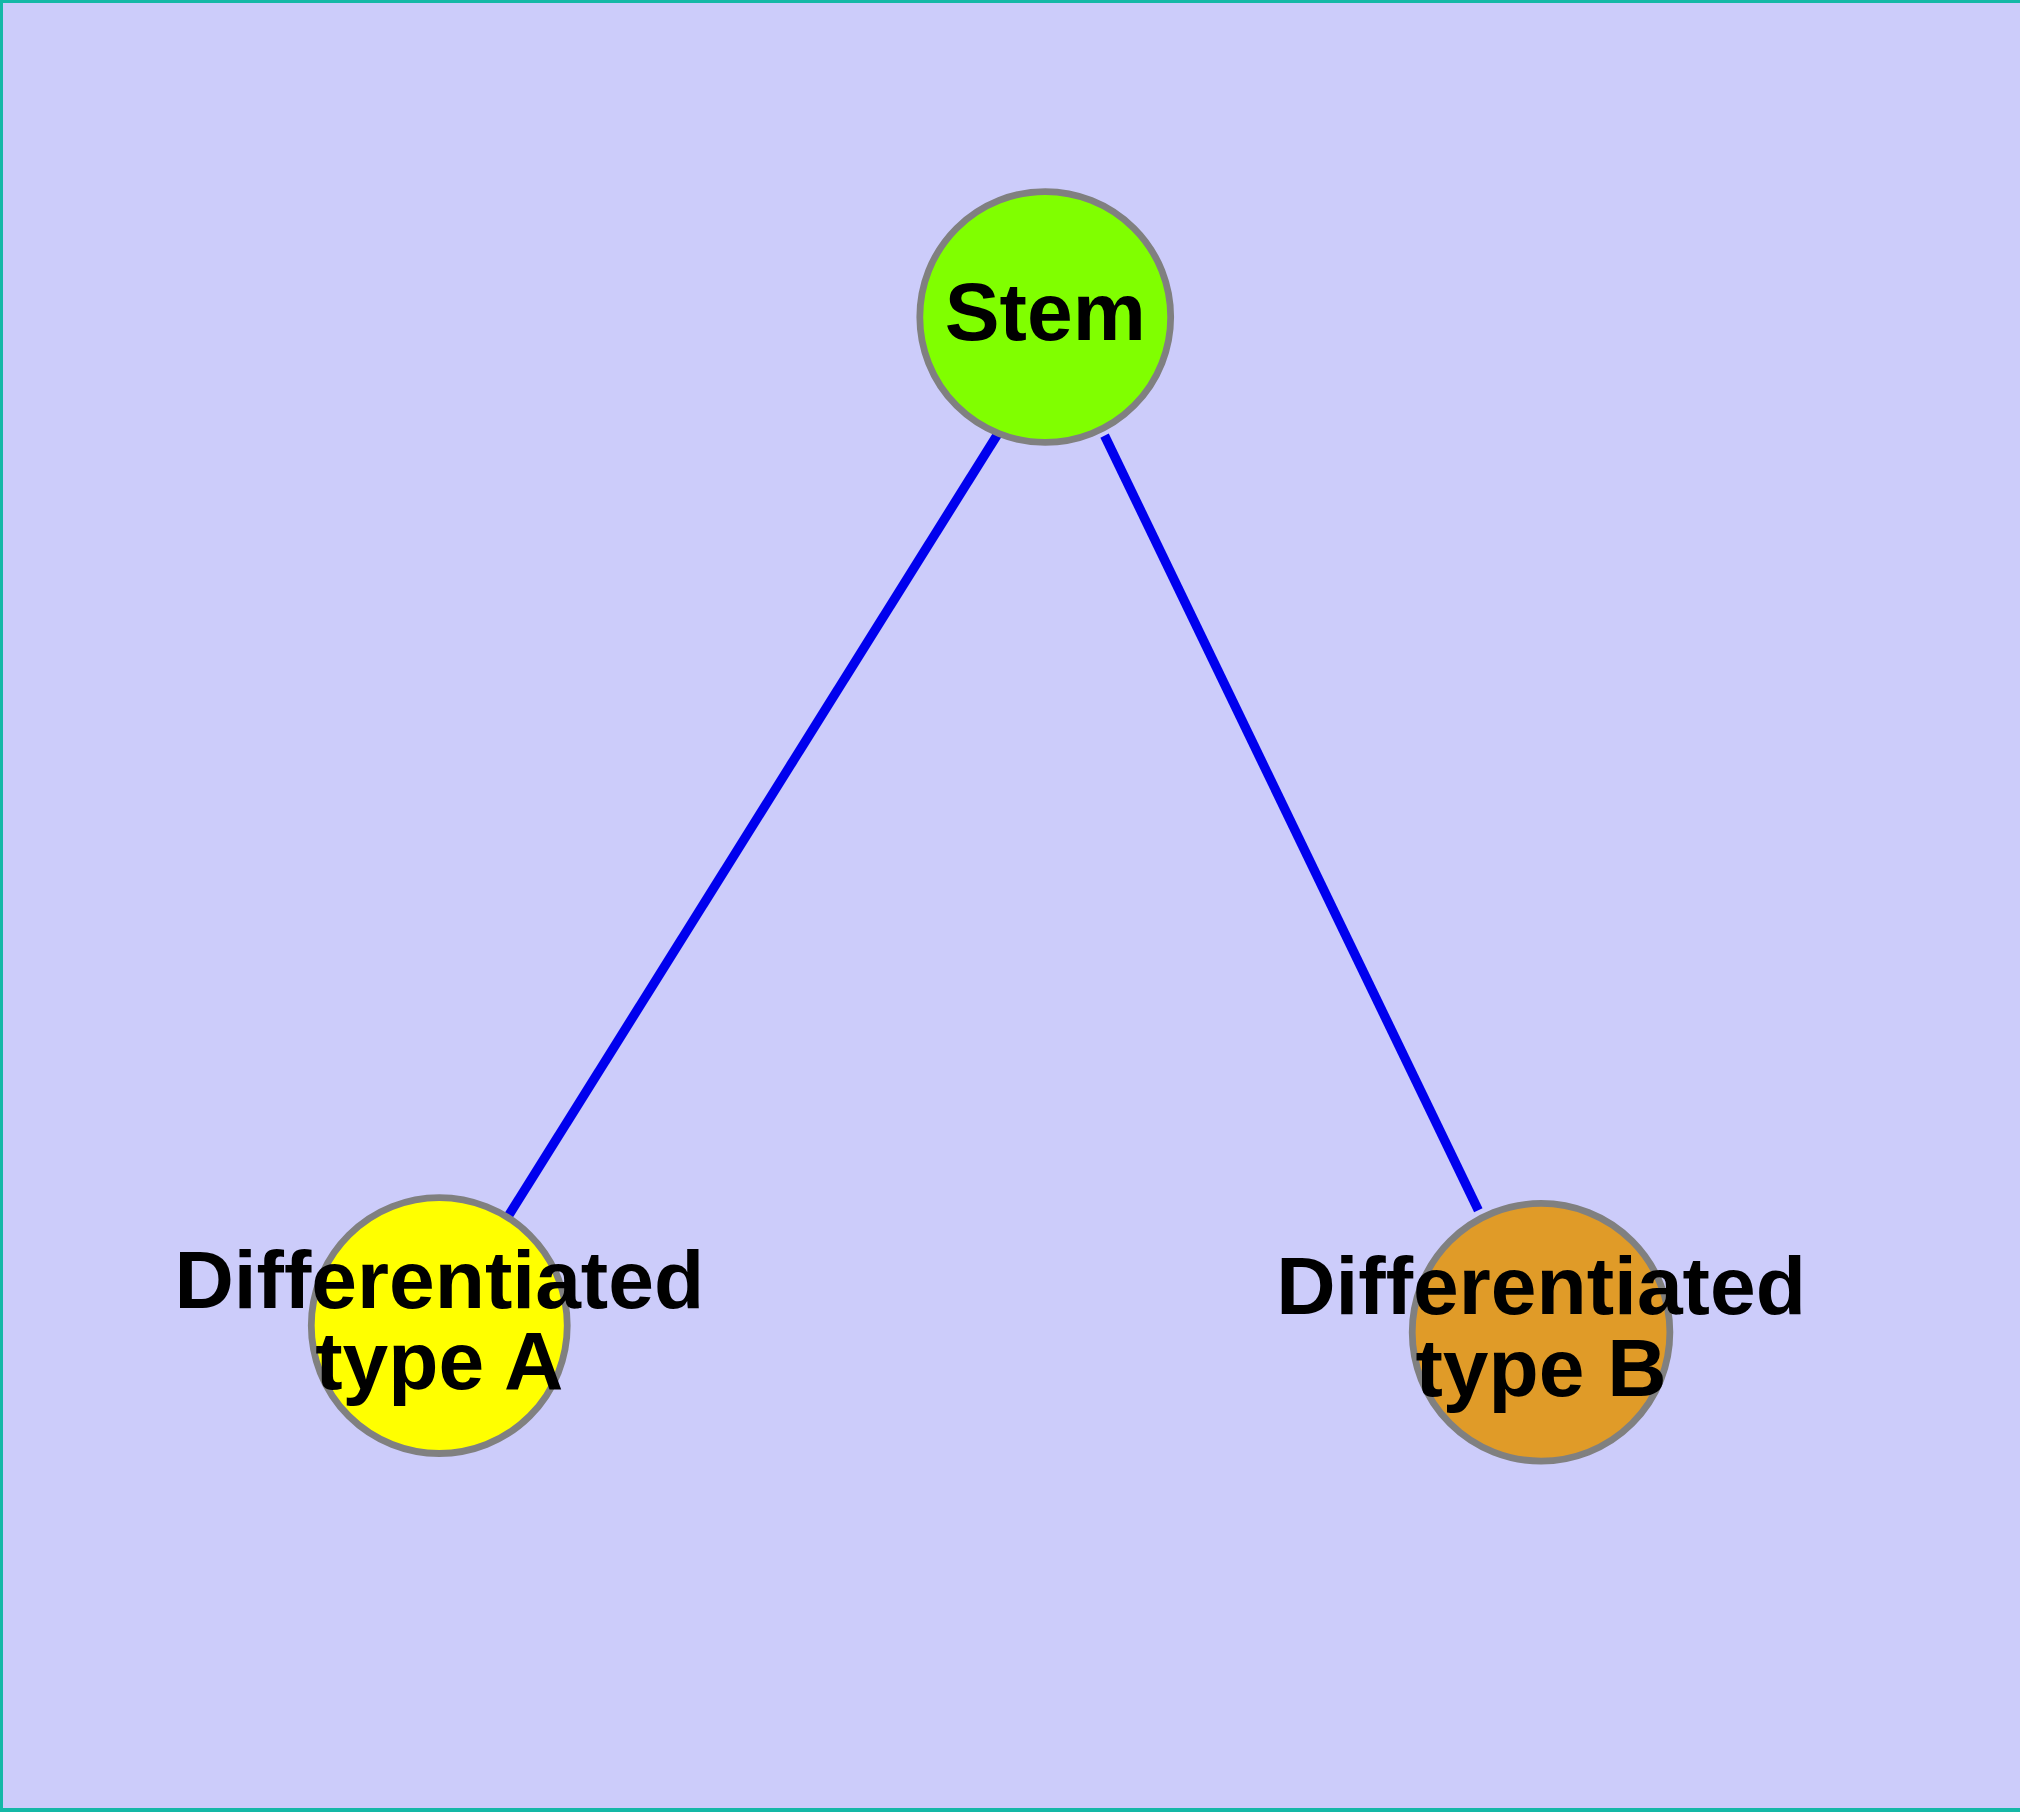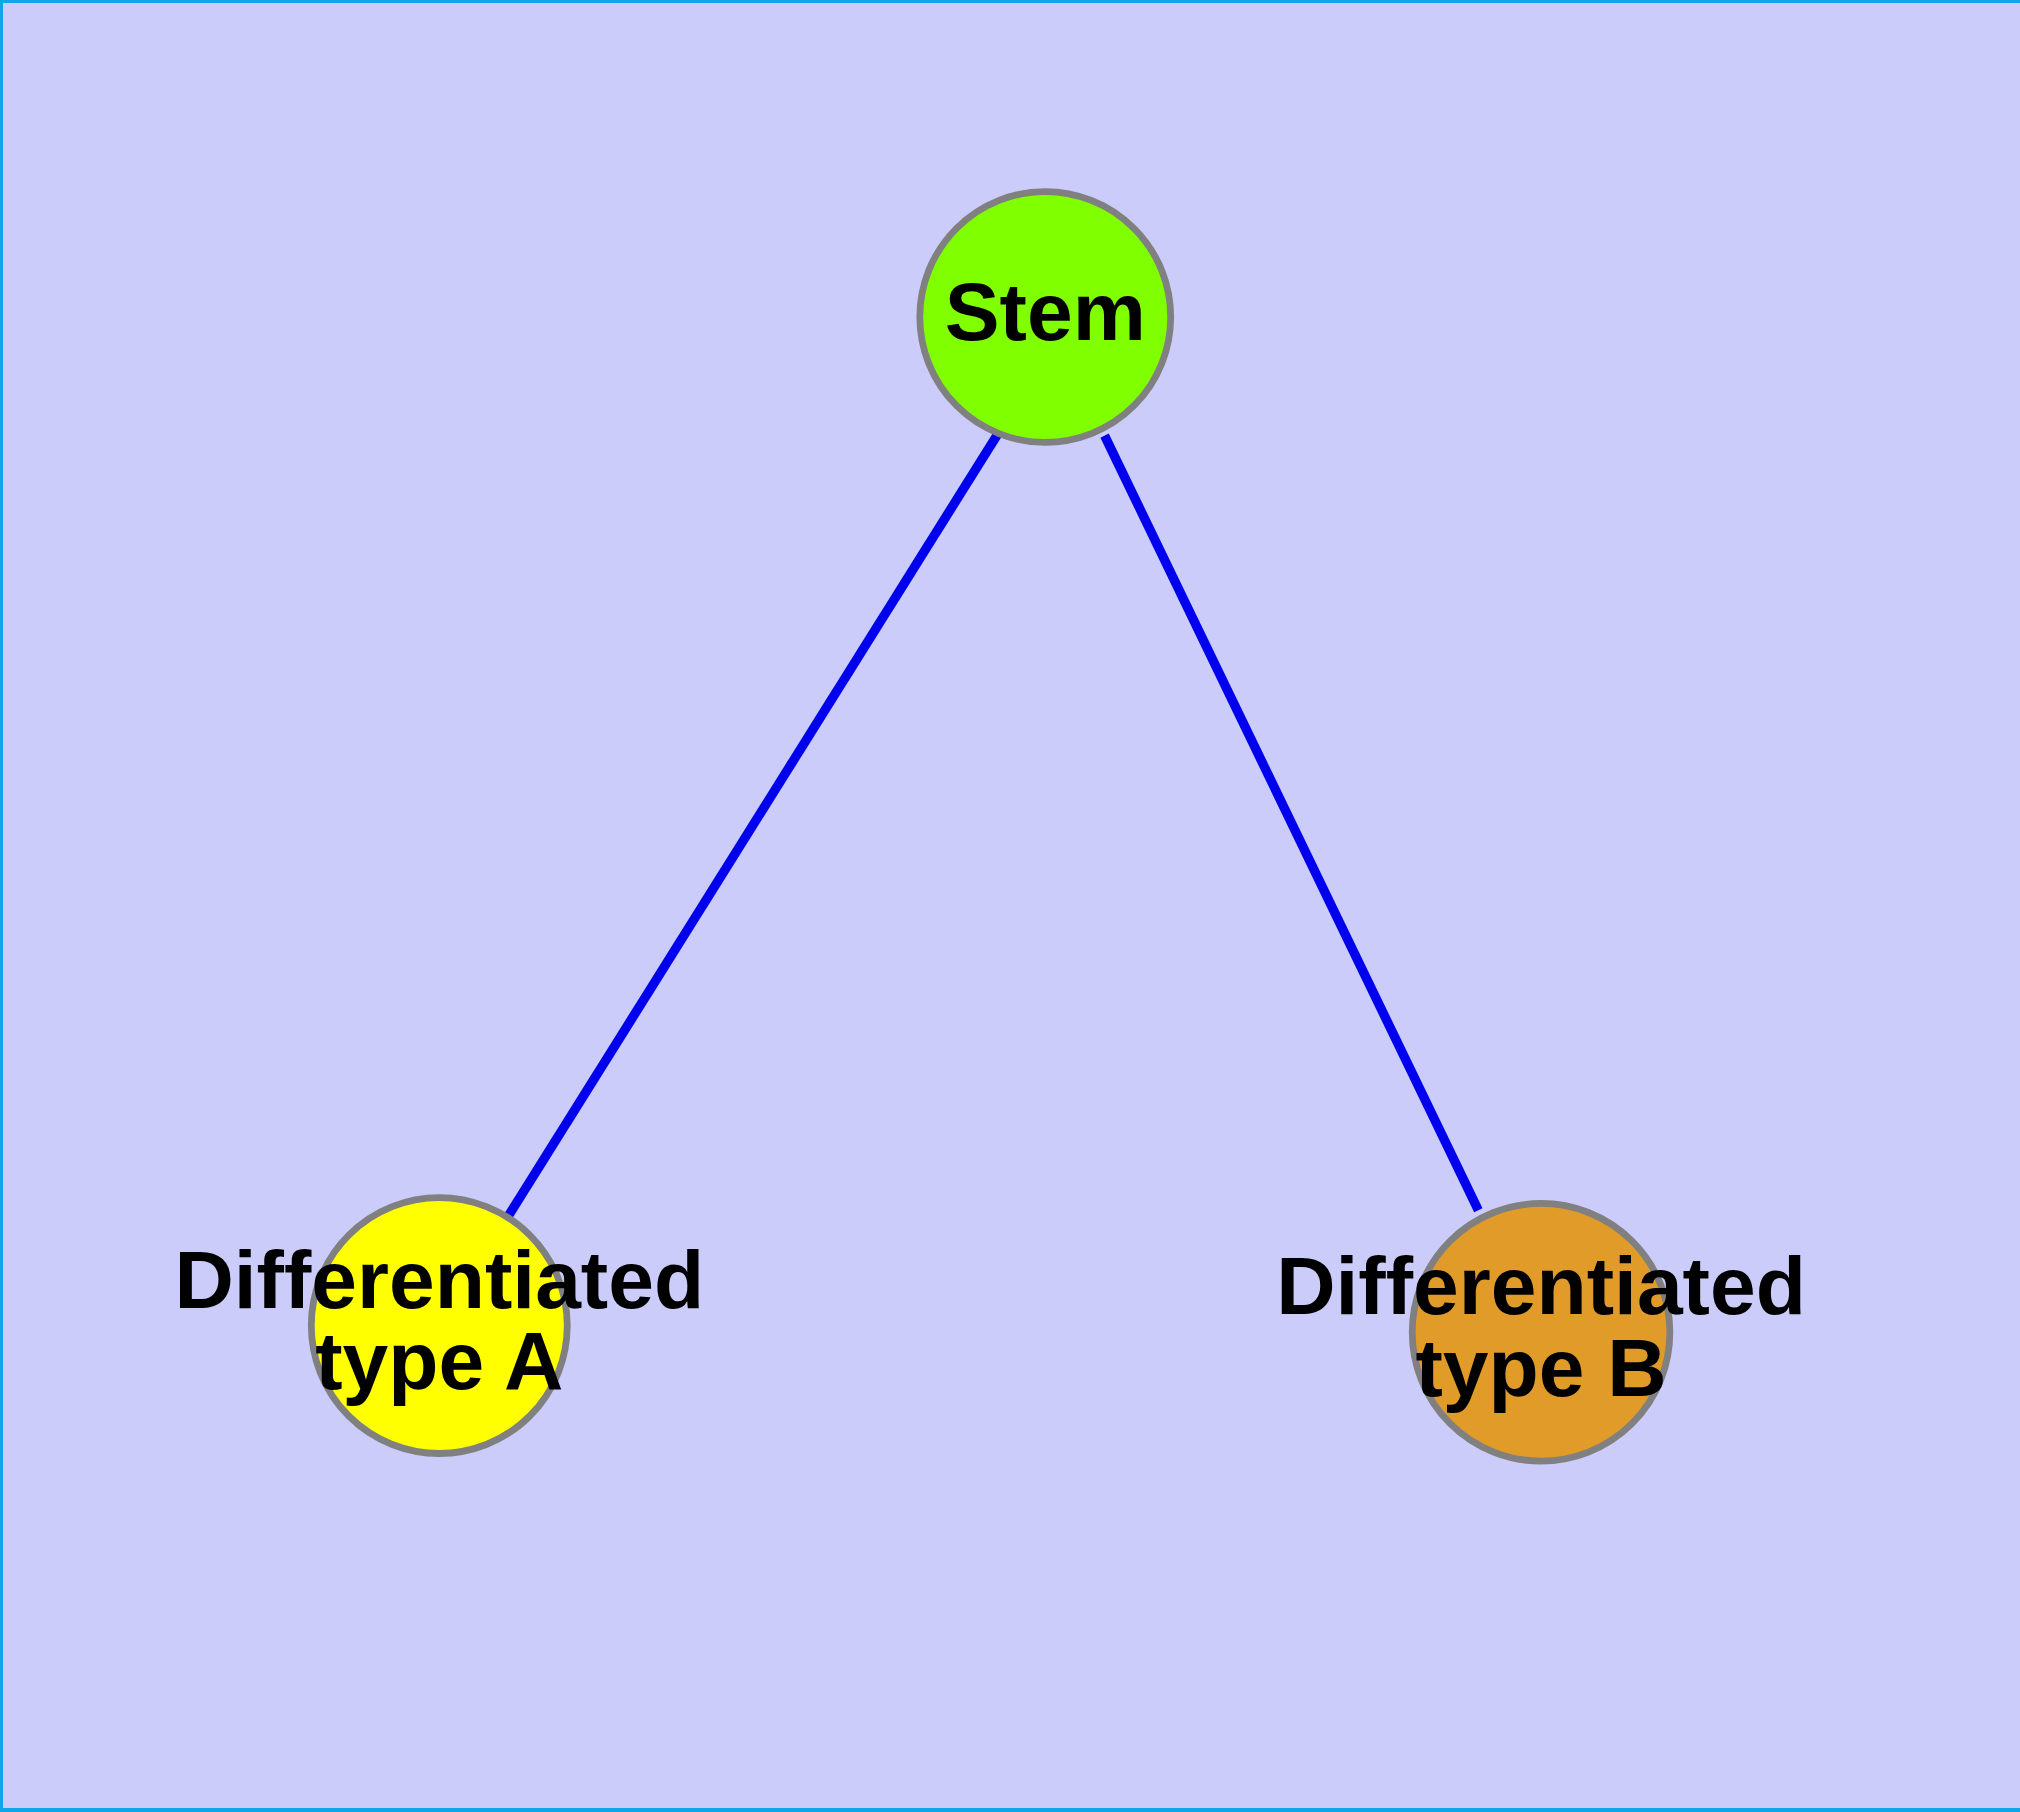--- a/index.html
+++ b/index.html
@@ -5,21 +5,21 @@
 <style>
   html, body {
     margin: 0;
     padding: 0;
     background: #ffffff;
   }
   #canvas {
     position: relative;
     width: 2021px;
     height: 1812px;
-    background: #0ea5e9;
+    background: #14b8a6;
     overflow: hidden;
     font-family: "Liberation Sans", "DejaVu Sans", sans-serif;
   }
   #plot-area {
     position: absolute;
     left: 3.4px;
     top: 3.4px;
     width: 2017px;
     height: 1805px;
     background: #ccccfa;

